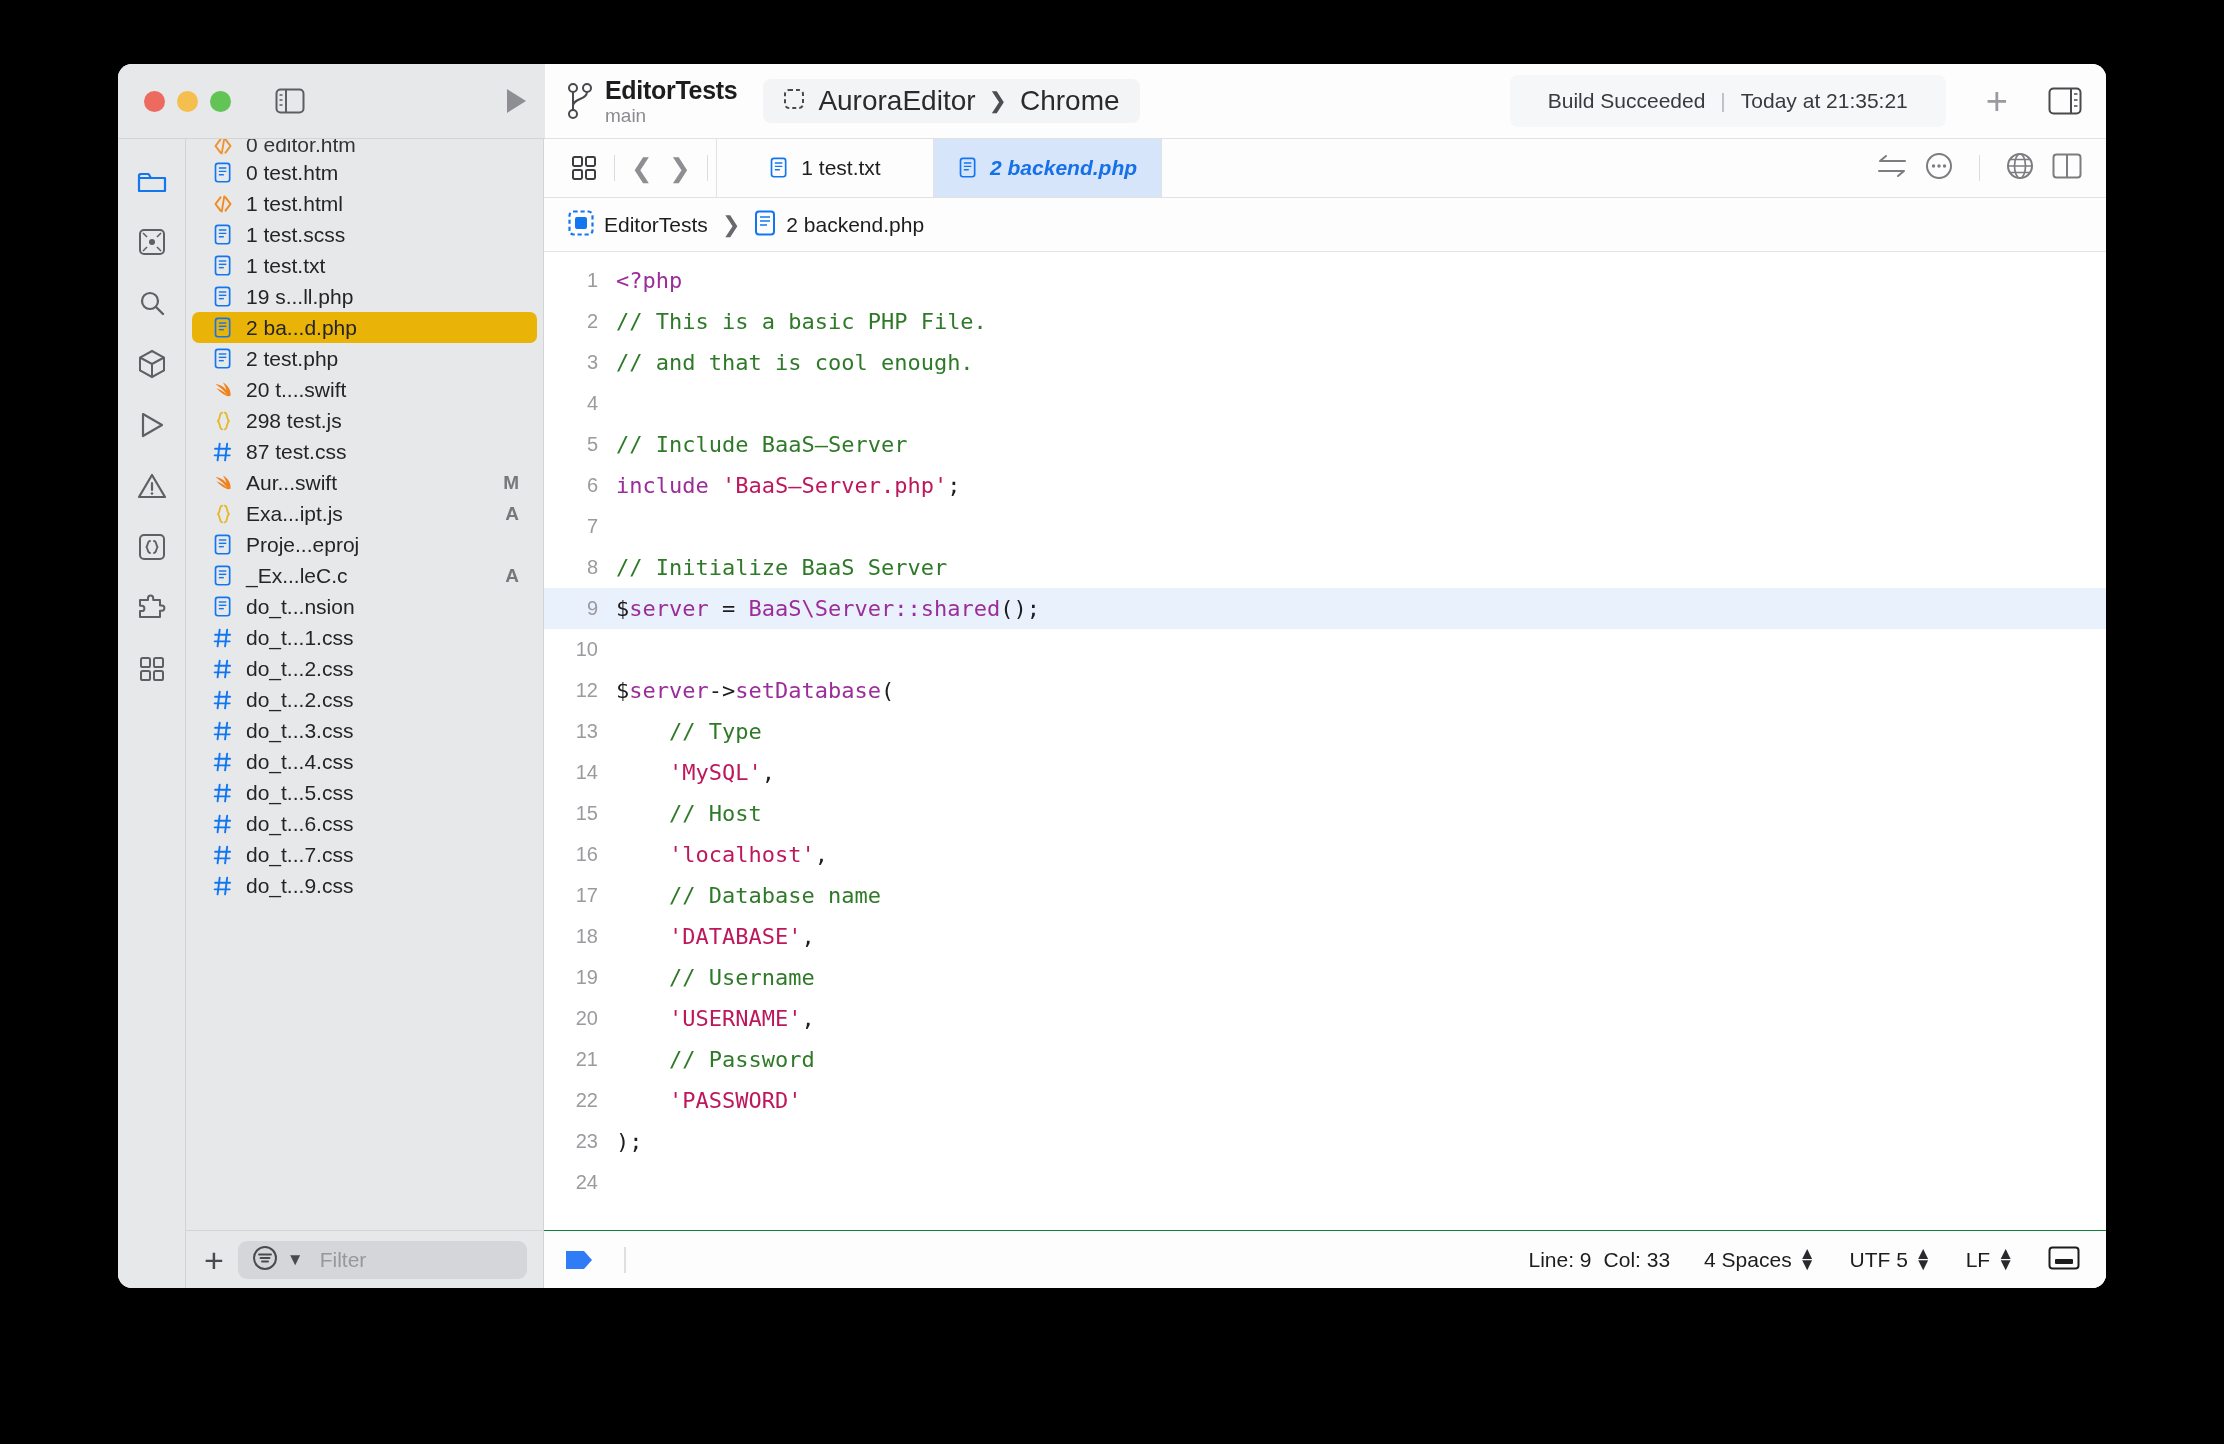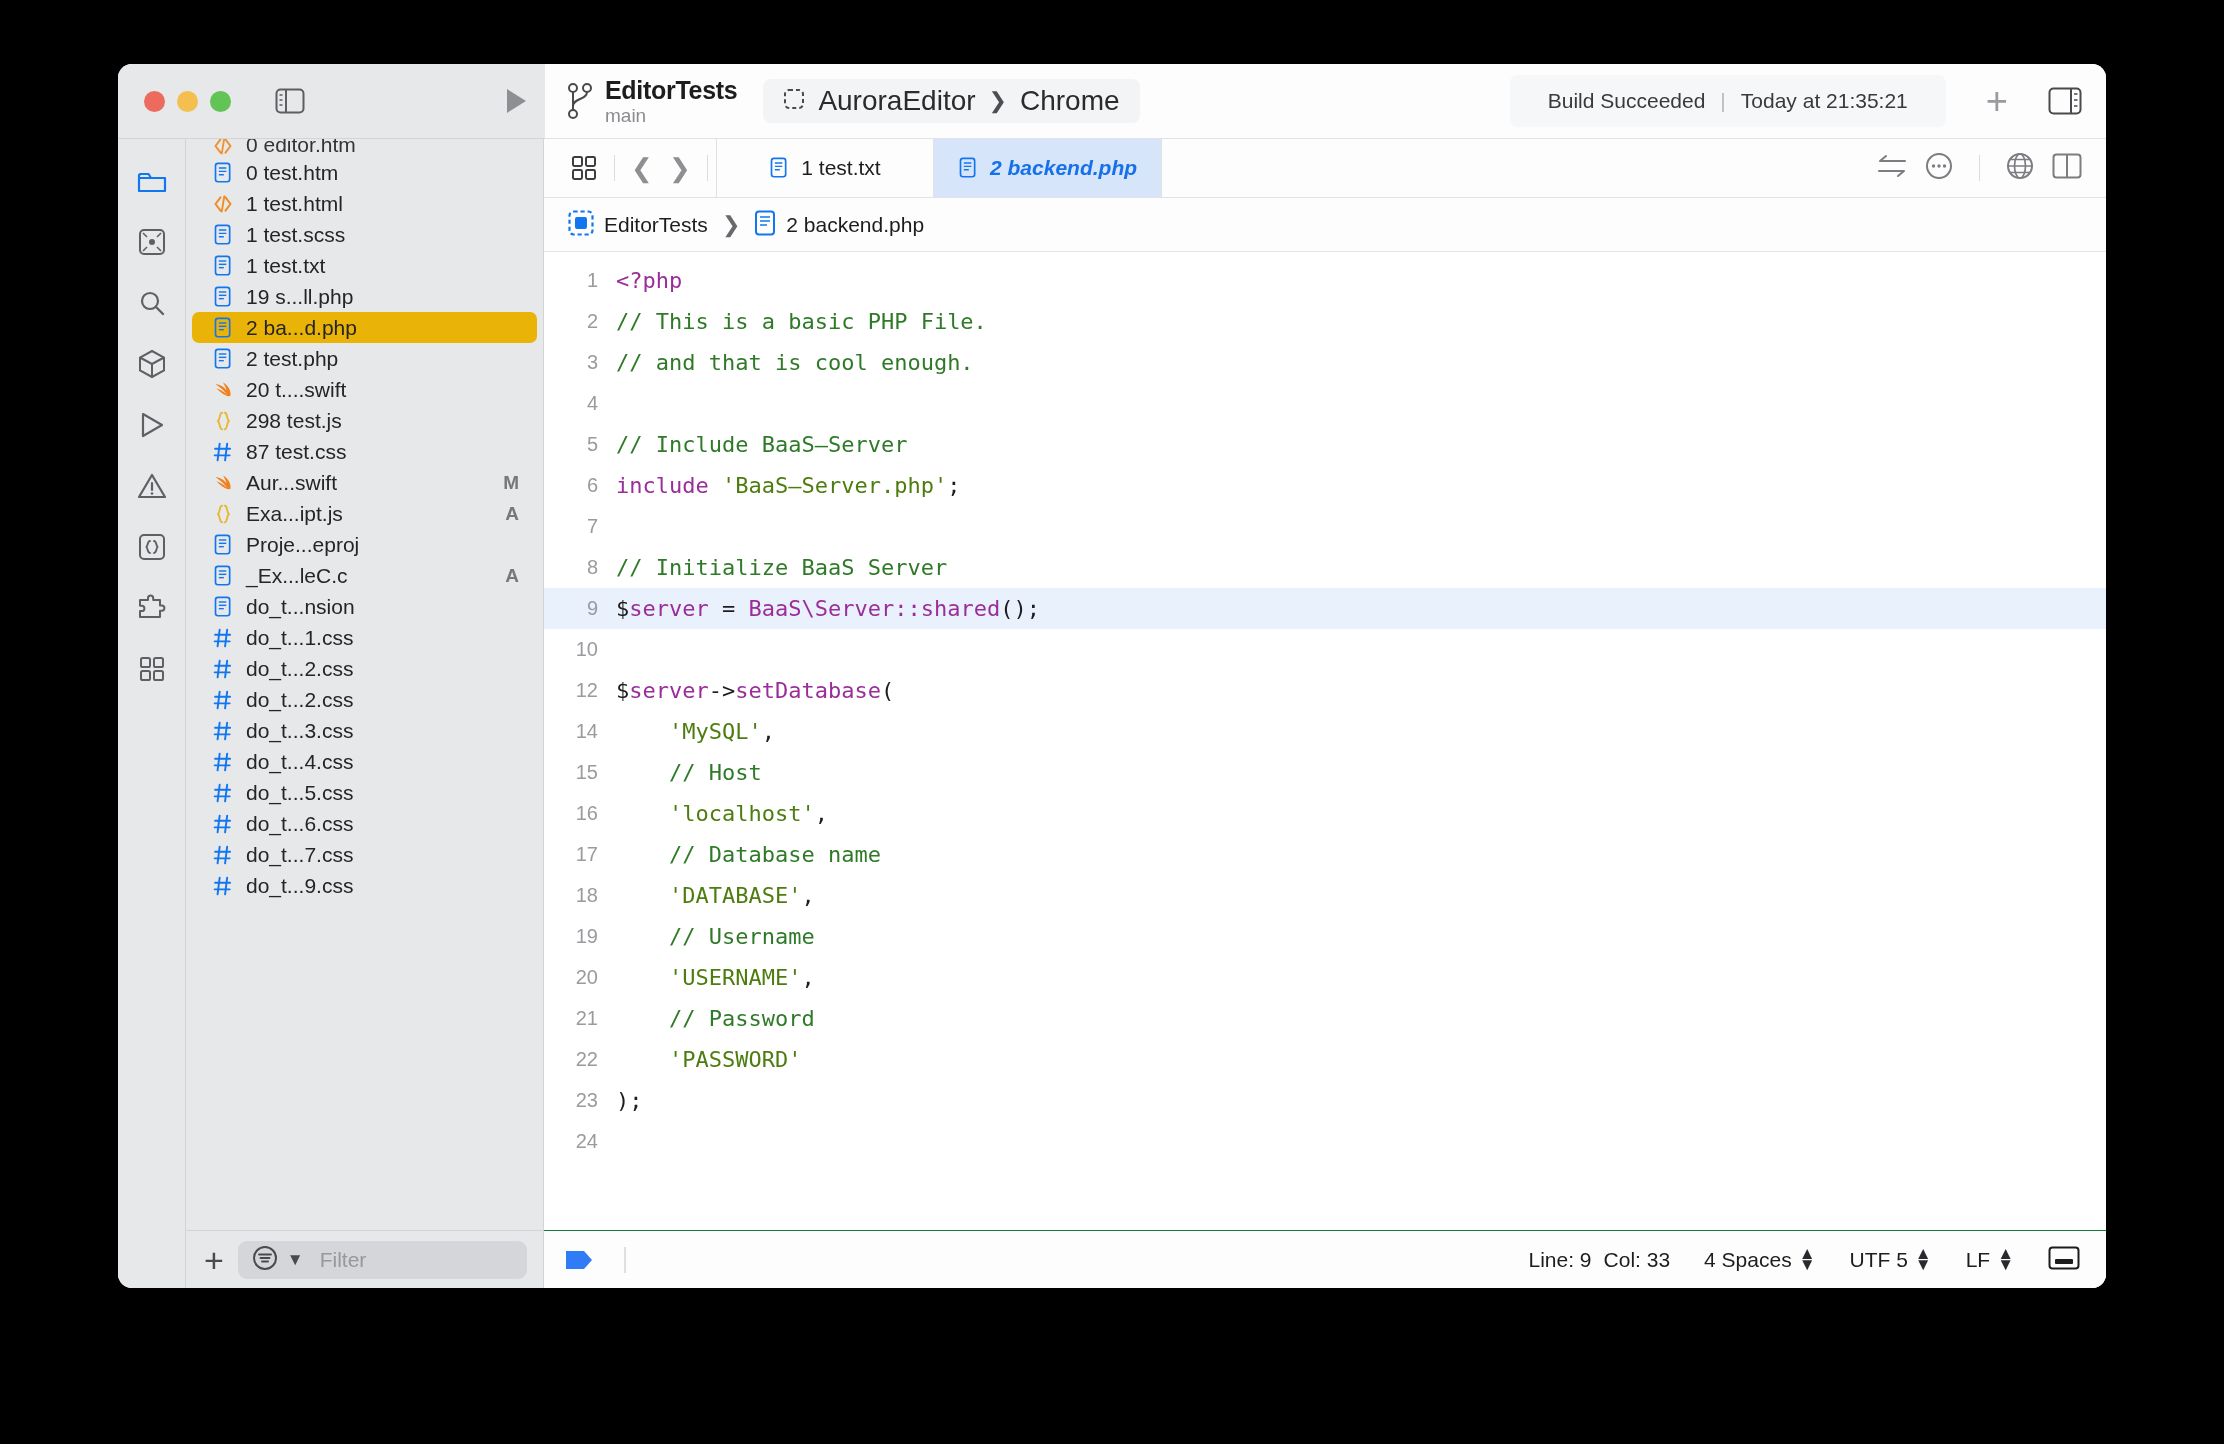--- a/index.html
+++ b/index.html
@@ -259,21 +259,21 @@
     text-align: right;
     padding-right: 18px;
     color: #9a9a9f;
     font-size: 20px;
     flex: 0 0 auto;
     font-family: "Liberation Sans", sans-serif;
   }
   .src { white-space: pre; }
   .c-kw  { color: #9b2d9b; }
   .c-com { color: #2f7a28; }
-  .c-str { color: #4d7c0f; text-align: right; }
+  .c-str { color: #be185d; text-align: right; }
   .c-var { color: #9b2d9b; }
   .c-pl  { color: #1d1d1f; }
 
   
   .statusbar {
     height: 58px;
     border-top: 1px solid #15803d;
     background: #fdfdfd;
     display: flex;
     align-items: center;
@@ -845,20 +845,24 @@
           </div>
           <div class="codeline">
             <span class="ln">10</span>
             <span class="src"></span>
           </div>
           <div class="codeline">
             <span class="ln">12</span>
             <span class="src"><span class="c-pl">$</span><span class="c-var">server</span><span class="c-pl">-&gt;</span><span class="c-kw">setDatabase</span><span class="c-pl">(</span></span>
           </div>
           <div class="codeline">
+            <span class="ln">13</span>
+            <span class="src"><span class="c-com">    // Type</span></span>
+          </div>
+          <div class="codeline">
             <span class="ln">14</span>
             <span class="src"><span class="c-pl">    </span><span class="c-str">'MySQL'</span><span class="c-pl">,</span></span>
           </div>
           <div class="codeline">
             <span class="ln">15</span>
             <span class="src"><span class="c-com">    // Host</span></span>
           </div>
           <div class="codeline">
             <span class="ln">16</span>
             <span class="src"><span class="c-pl">    </span><span class="c-str">'localhost'</span><span class="c-pl">,</span></span>

